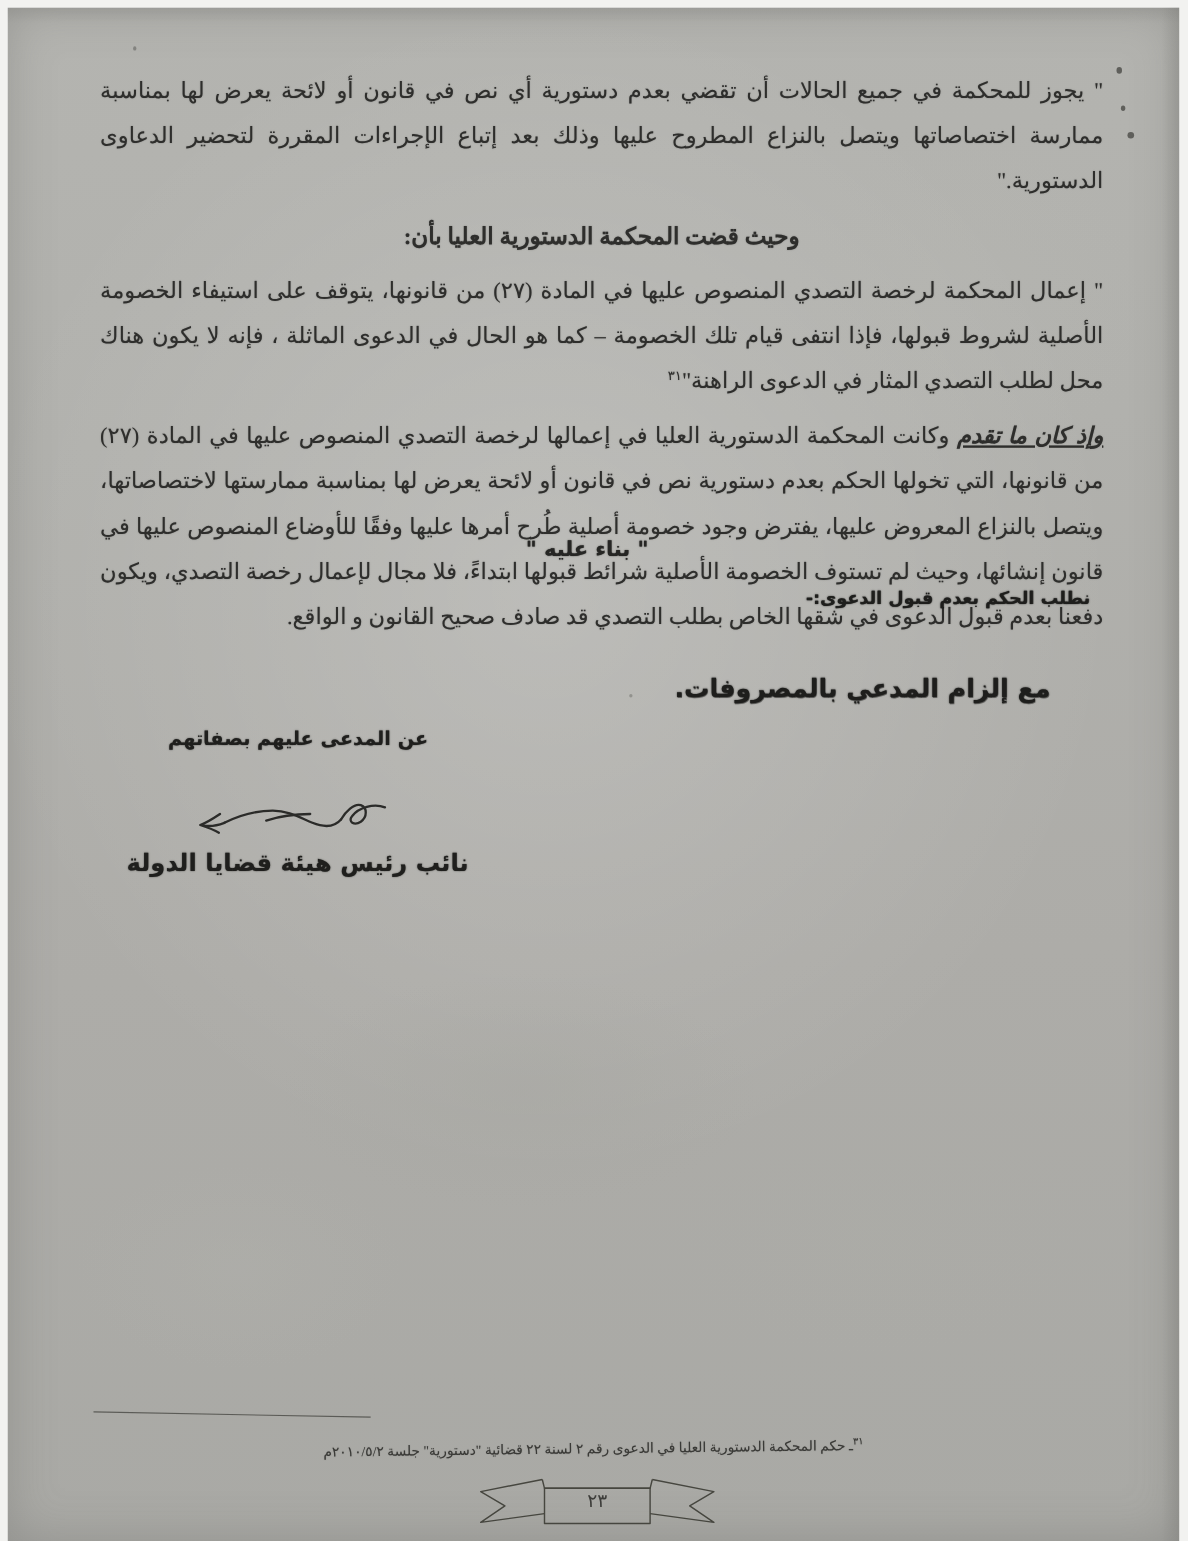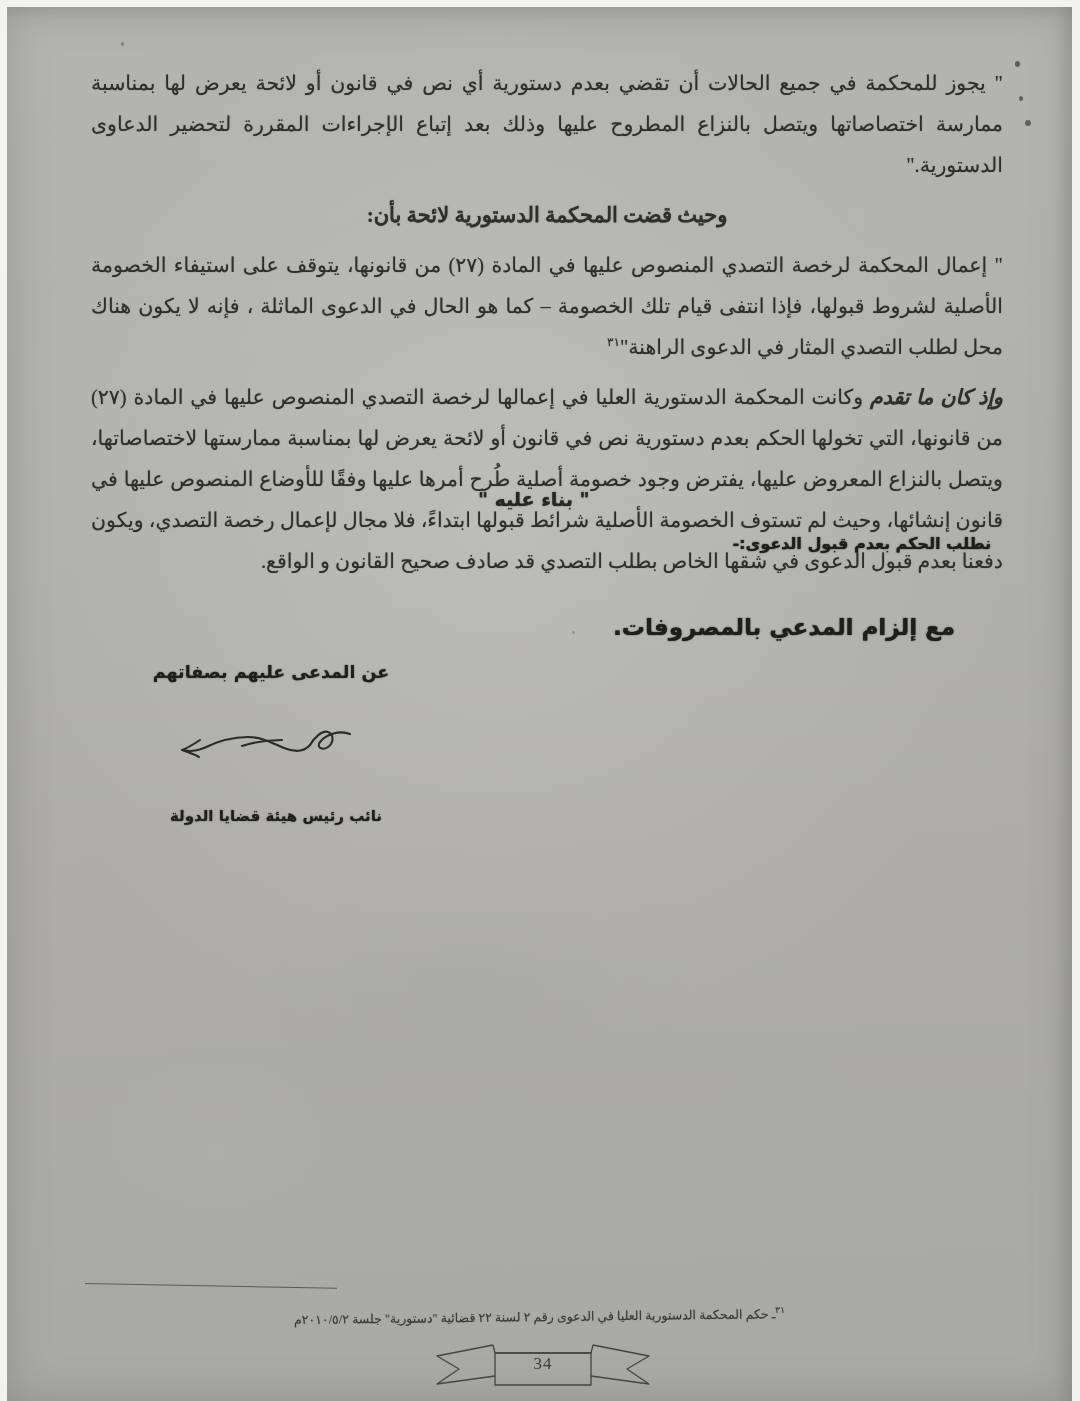--- a/index.html
+++ b/index.html
@@ -67,20 +67,21 @@
     line-height: 41px;
     margin: 0 0 9px 0;
     text-align: justify;
     letter-spacing: 0.1px;
     text-shadow: 0 0 1.1px rgba(60,60,58,0.55);
   }
 
   .para .lead-italic {
     font-style: italic;
     font-weight: 700;
+    text-decoration: underline;
   }
 
   .sup {
     font-size: 12px;
     vertical-align: super;
     line-height: 0;
   }
 
   .heading-bold {
     text-align: center;
@@ -149,25 +150,24 @@
     line-height: 29px;
     letter-spacing: 0.2px;
     text-shadow: 0 0 1.4px rgba(30,30,28,0.8);
   }
   .sig-title {
     position: absolute;
     left: -10px;
     top: 115px;
     width: 300px;
     font-weight: 700;
-    font-size: 15px;
+    font-size: 22px;
     letter-spacing: 0.2px;
     white-space: nowrap;
     text-shadow: 0 0 1.4px rgba(30,30,28,0.8);
-    margin-top: 34px;
   }
   .handwritten-signature {
     position: absolute;
     left: 8px;
     top: 60px;
     width: 240px;
     height: 48px;
   }
 
   
@@ -257,21 +257,21 @@
     <div class="speck" style="left:1008px; top:54px; width:5px; height:6px;"></div>
     <div class="speck" style="left:1012px; top:89px; width:4px; height:5px;"></div>
     <div class="speck" style="left:1018px; top:113px; width:6px; height:6px;"></div>
     <div class="speck" style="left:114px; top:35px; width:3px; height:4px; opacity:0.45;"></div>
     <div class="speck" style="left:565px; top:624px; width:3px; height:3px; opacity:0.35;"></div>
 
     <div class="body-text">
 
       <p class="para">" يجوز للمحكمة في جميع الحالات أن تقضي بعدم دستورية أي نص في قانون أو لائحة يعرض لها بمناسبة ممارسة اختصاصاتها ويتصل بالنزاع المطروح عليها وذلك بعد إتباع الإجراءات المقررة لتحضير الدعاوى الدستورية."</p>
 
-      <p class="heading-bold">وحيث قضت المحكمة الدستورية لائحة بأن:</p>
+      <p class="heading-bold">وحيث قضت المحكمة الدستورية العليا بأن:</p>
 
       <p class="para"><span>" إعمال المحكمة لرخصة التصدي المنصوص عليها في المادة (٢٧) من قانونها، يتوقف على استيفاء الخصومة الأصلية لشروط قبولها، فإذا انتفى قيام تلك الخصومة – كما هو الحال في الدعوى الماثلة ، فإنه لا يكون هناك محل لطلب التصدي المثار في الدعوى الراهنة"</span><span class="sup">٣١</span></p>
 
       <p class="para"><span class="lead-italic">وإذ كان ما تقدم</span><span> وكانت المحكمة الدستورية العليا في إعمالها لرخصة التصدي المنصوص عليها في المادة (٢٧) من قانونها، التي تخولها الحكم بعدم دستورية نص في قانون أو لائحة يعرض لها بمناسبة ممارستها لاختصاصاتها، ويتصل بالنزاع المعروض عليها، يفترض وجود خصومة أصلية طُرح أمرها عليها وفقًا للأوضاع المنصوص عليها في قانون إنشائها، وحيث لم تستوف الخصومة الأصلية شرائط قبولها ابتداءً، فلا مجال لإعمال رخصة التصدي، ويكون دفعنا بعدم قبول الدعوى في شقها الخاص بطلب التصدي قد صادف صحيح القانون و الواقع.</span></p>
 
     </div>
 
     <div class="banaa-alayh">" بناء عليه "</div>
     <div class="demand-1">نطلب الحكم بعدم قبول الدعوى:-</div>
     <div class="demand-2">مع إلزام المدعي بالمصروفات.</div>
@@ -298,17 +298,17 @@
 
     <div class="page-ribbon">
       <svg width="224" height="58" viewBox="0 0 224 58" xmlns="http://www.w3.org/2000/svg">
         <g fill="none" stroke="#46463f" stroke-width="1.3" stroke-linejoin="round">
           <path d="M62 5 L6 16 L28 29 L6 44 L64 36"></path>
           <path d="M162 5 L218 16 L196 29 L218 44 L160 36"></path>
           <path d="M62 5 L64 13 L160 13 L162 5"></path>
           <rect x="64" y="13" width="96" height="32"></rect>
         </g>
       </svg>
-      <div class="page-num">34</div>
+      <div class="page-num">٢٣</div>
     </div>
 
   </div>
 </div>
 
 </body></html>

